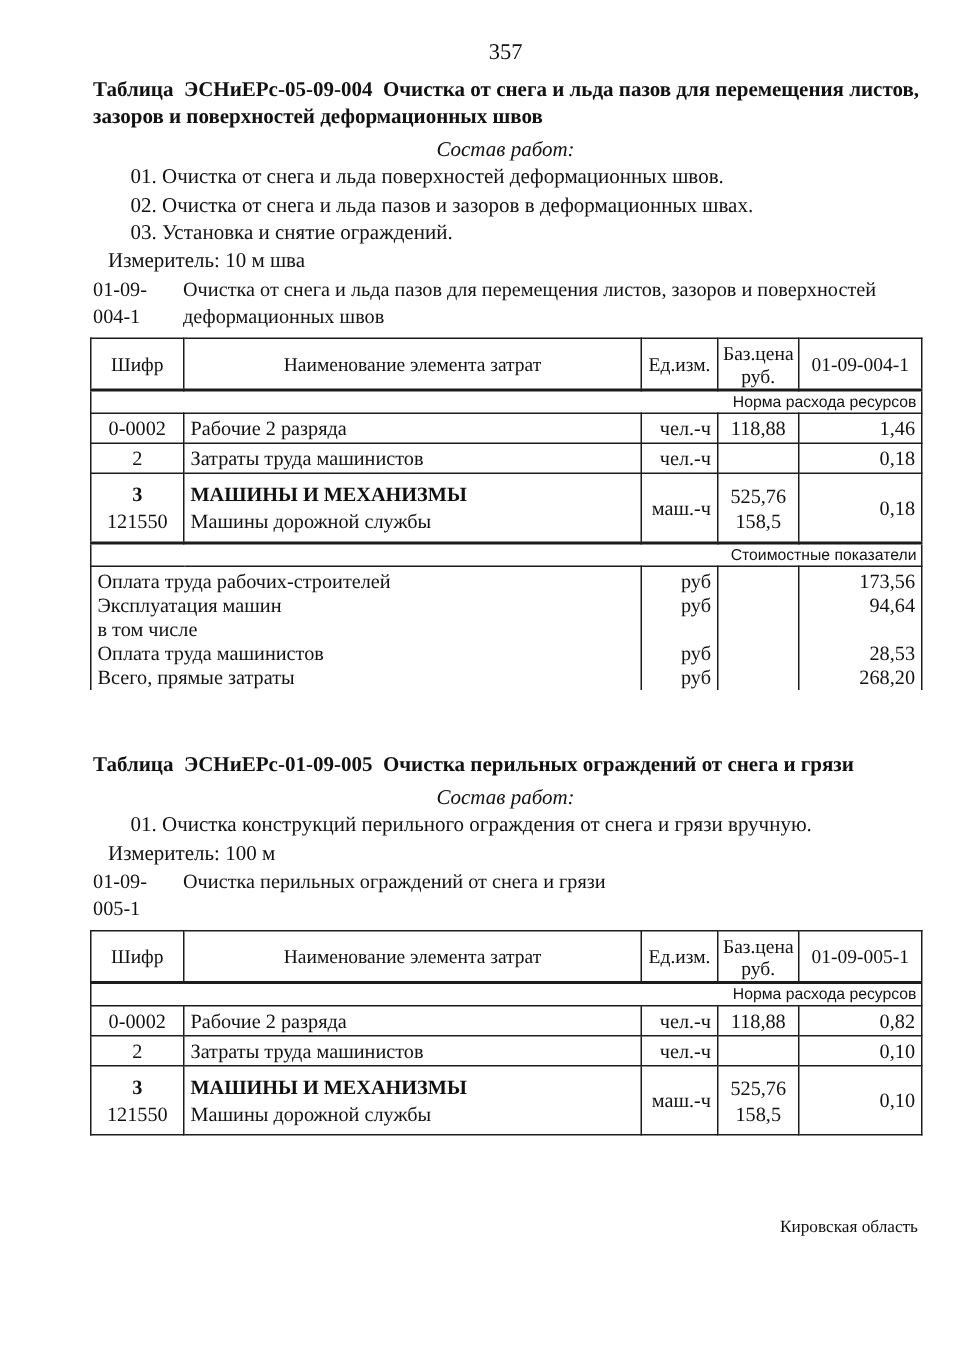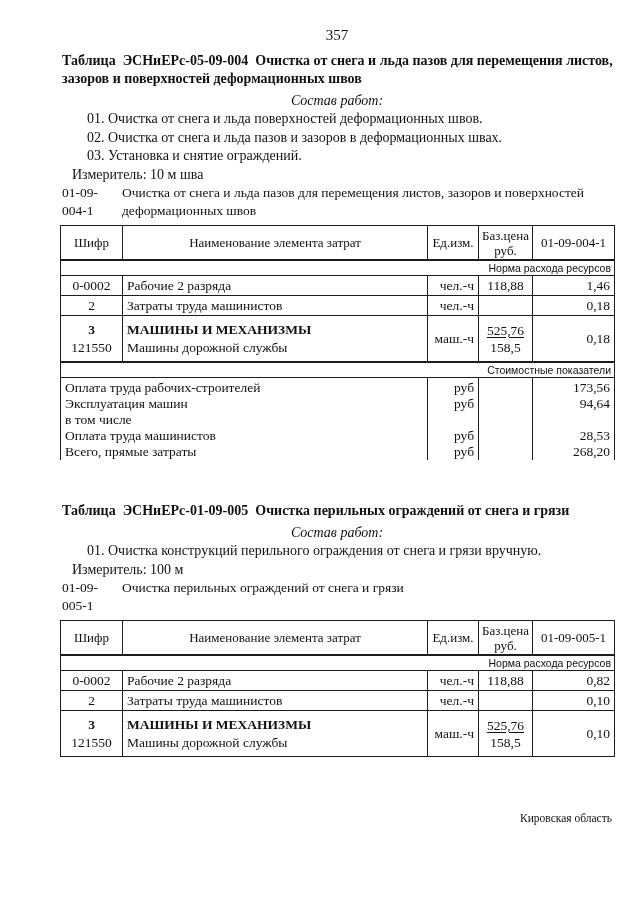--- a/index.html
+++ b/index.html
@@ -26,21 +26,21 @@
   tr.r td { height:19px; }
   td.code { text-align:center; }
   td.name { text-align:left; padding-left:5px; }
   td.unit { text-align:right; }
   td.price { text-align:center; }
   td.val { text-align:right; padding-right:5px; }
   tr.r3 td { height:45px; }
   td.vtop { vertical-align:top; }
   .stk { line-height:18px; }
   .bd { font-weight:bold; }
-  .frac-top { text-decoration:underline; text-underline-offset:2px; line-height:17px; }
+  .frac-top { text-underline-offset:2px; line-height:17px; }
   .frac-bot { line-height:17px; }
   tr.cost td { border-top:none; border-bottom:none; height:16px; line-height:16px; }
   tr.cost.first td { padding-top:2px; }
   .sec2 { margin-top:42px; }
   .footer { position:absolute; top:812px; right:28px; font-size:11.5px; }
 </style>
 </head>
 <body>
 
 <div class="page">

